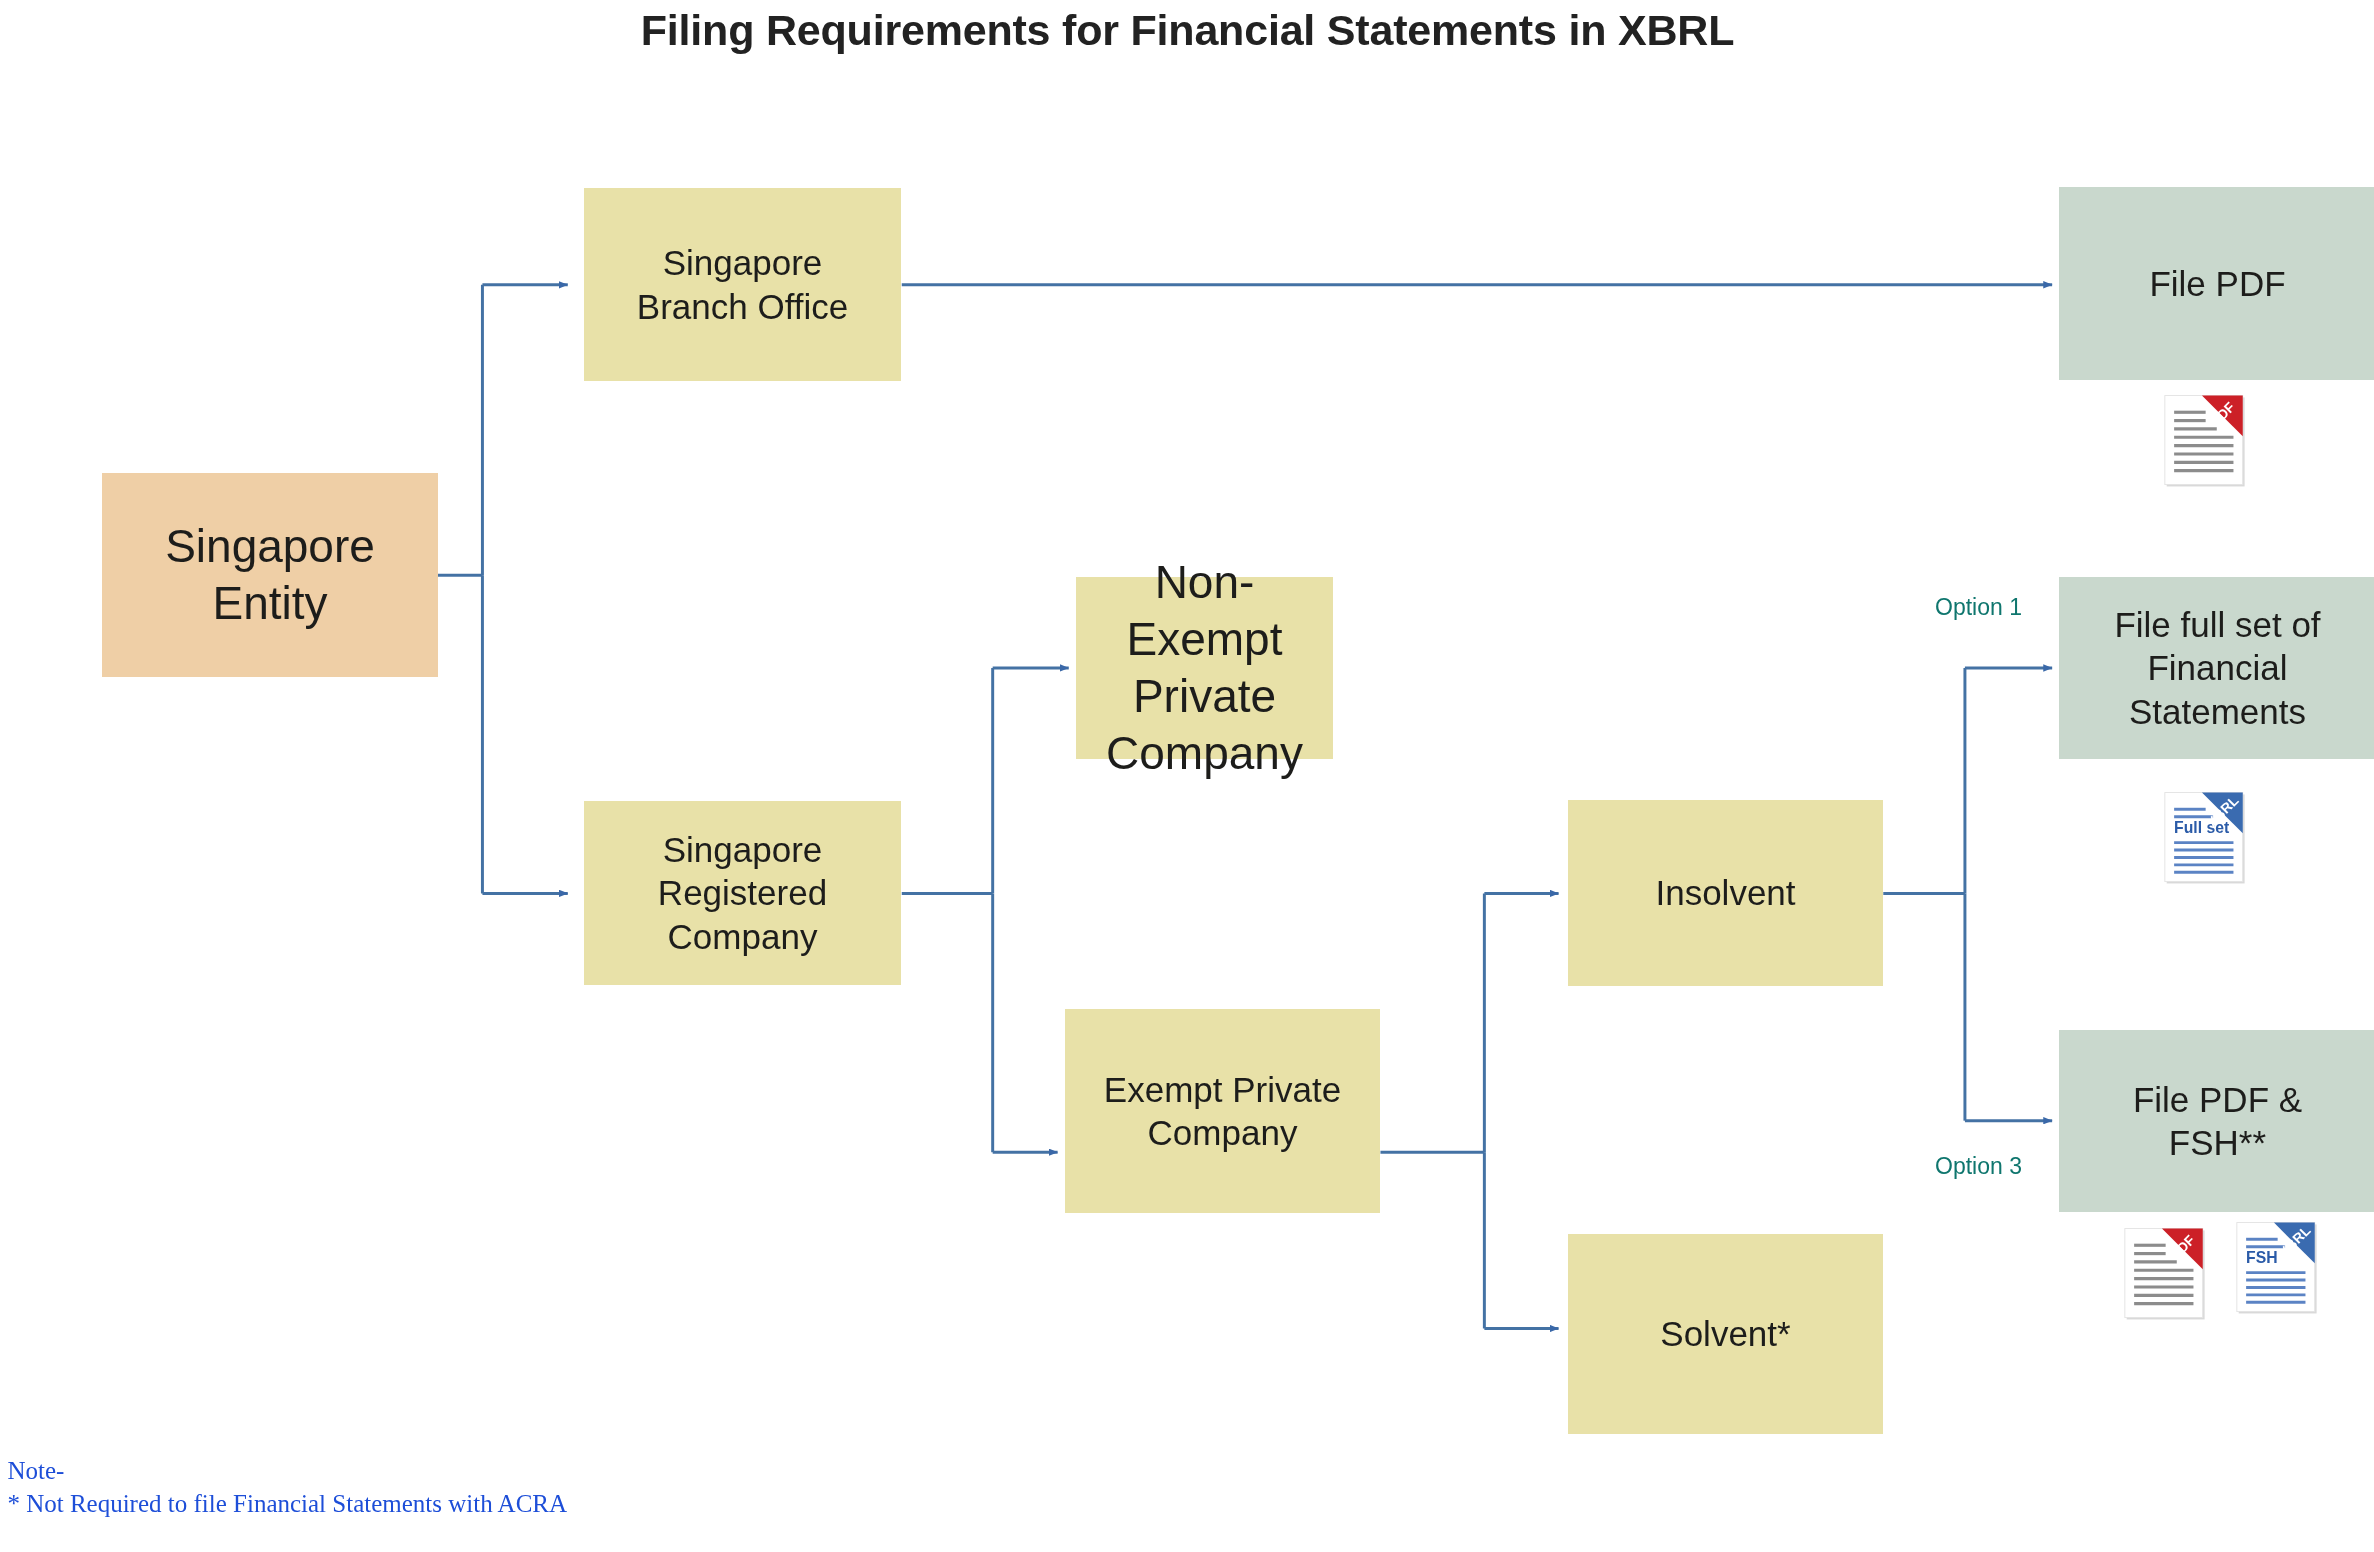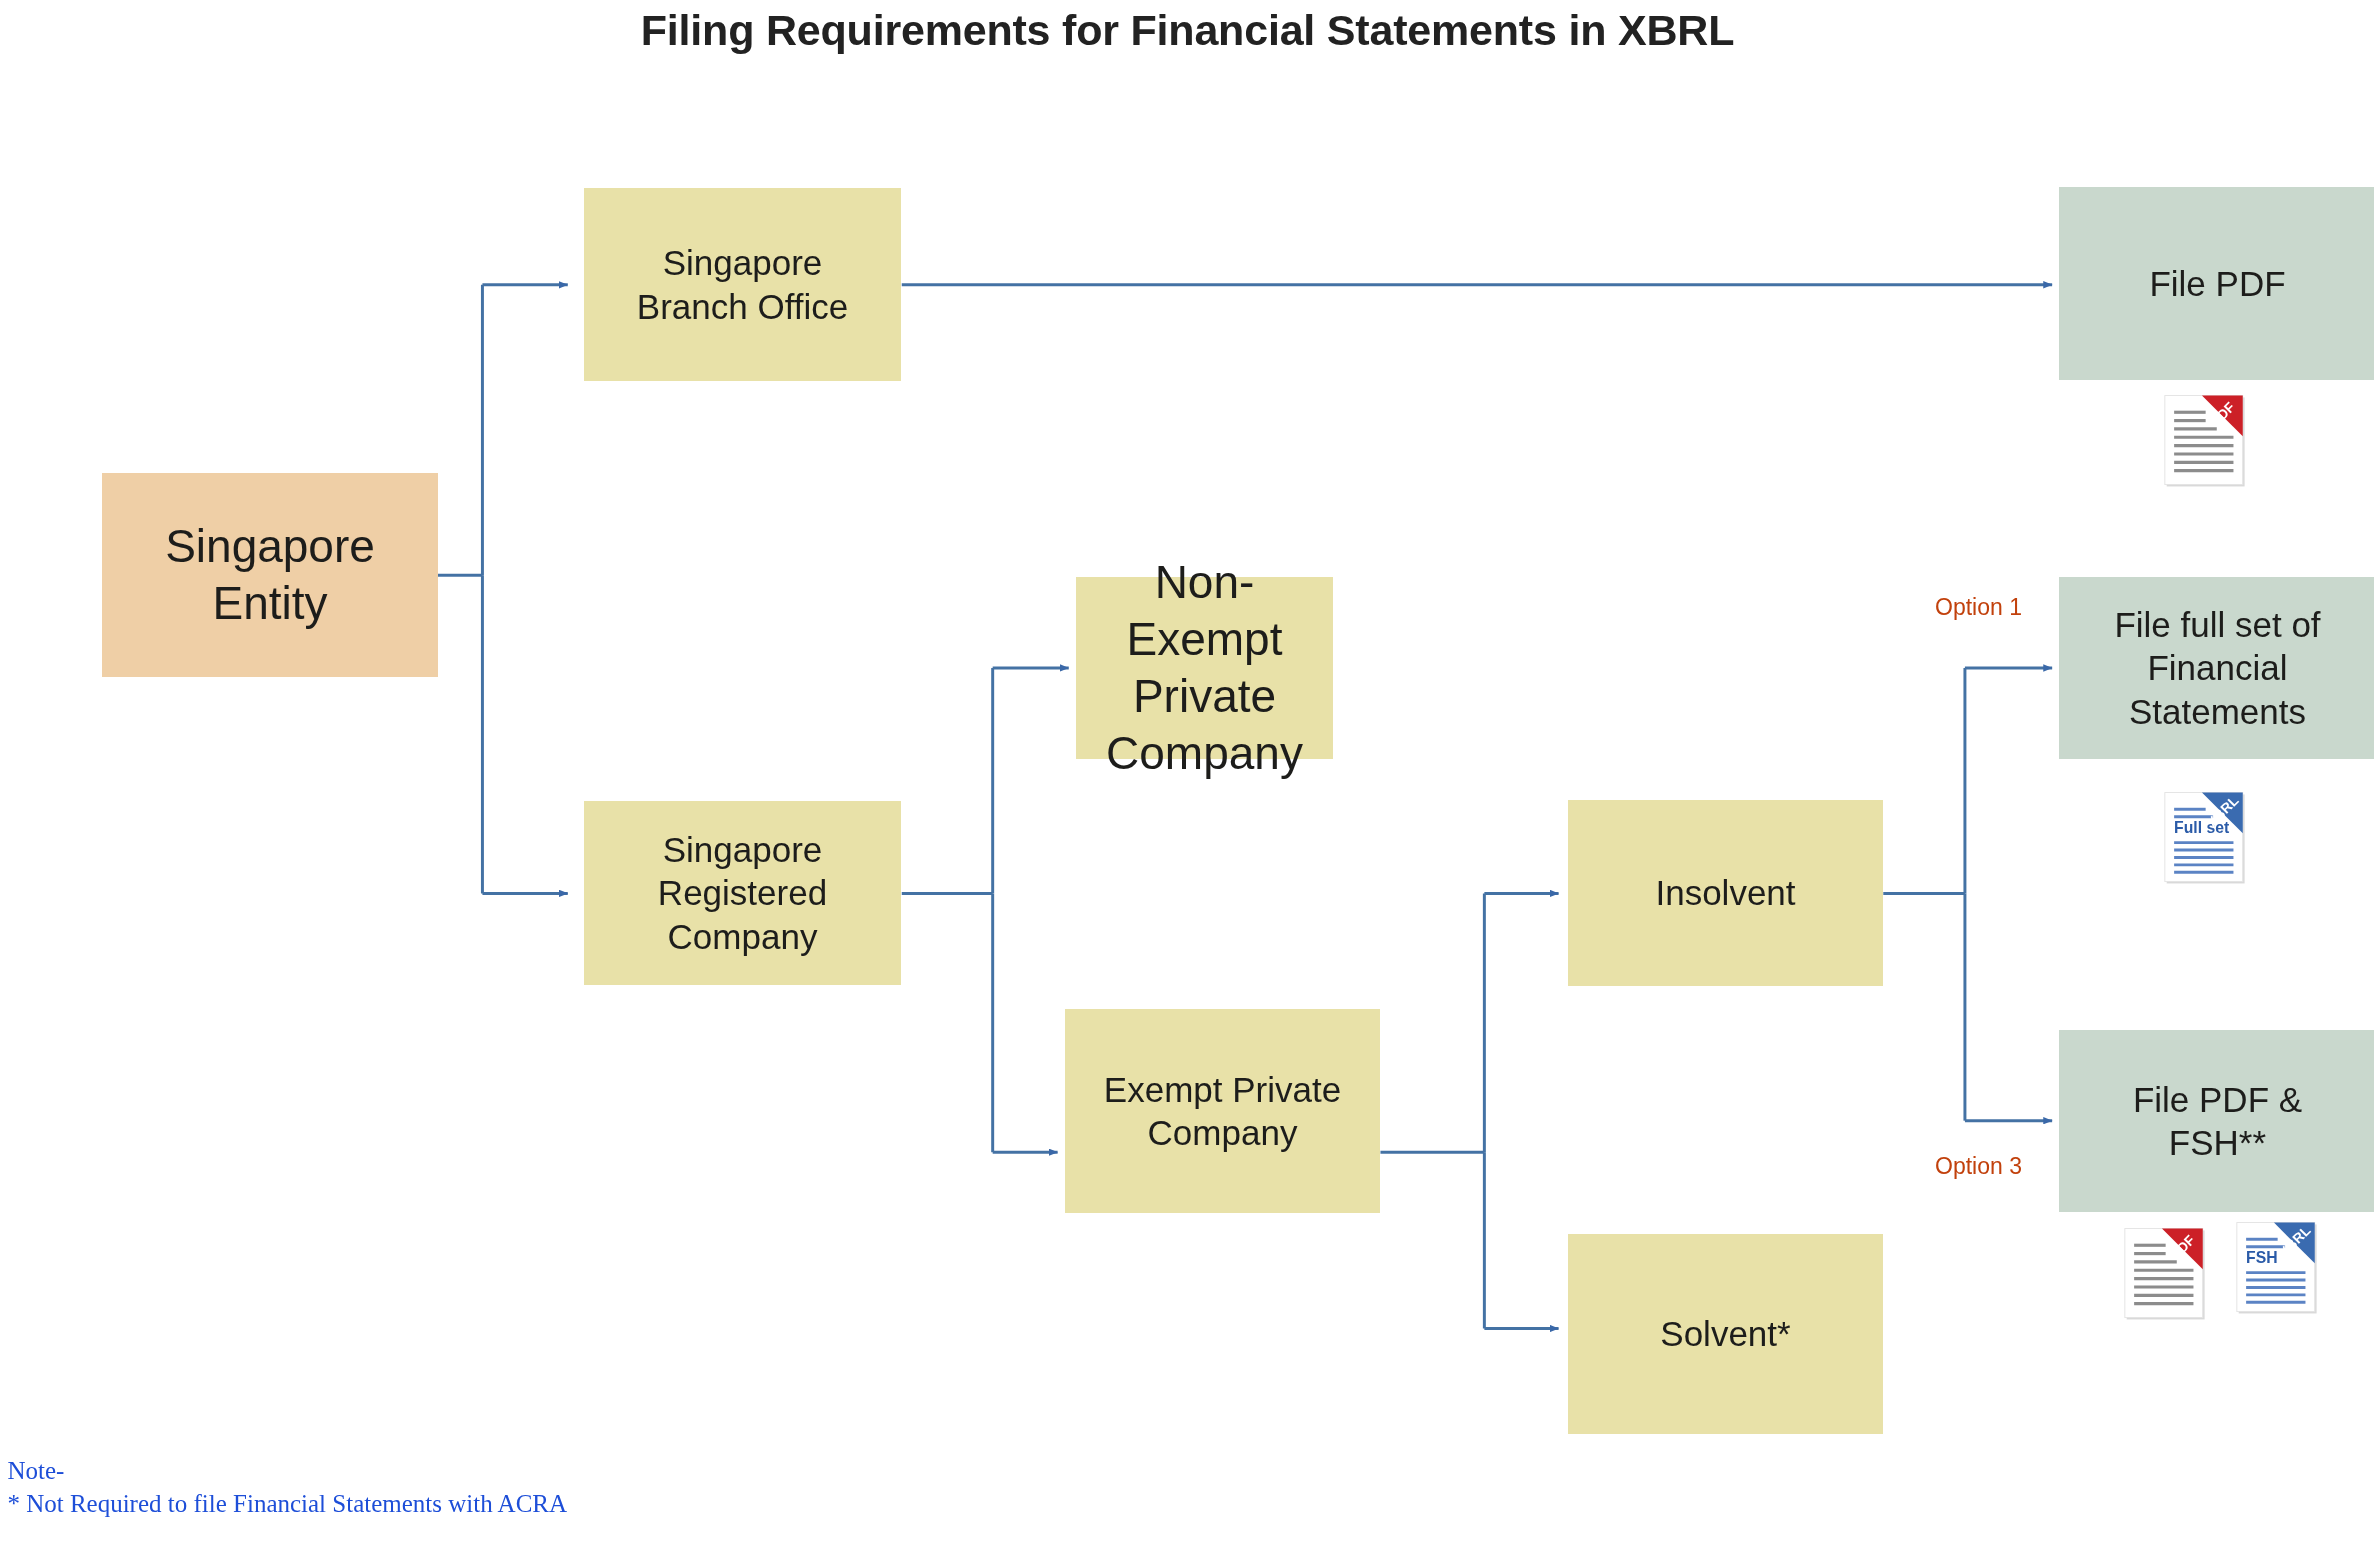--- a/index.html
+++ b/index.html
@@ -54,21 +54,21 @@
     padding: 3.7px 7.4px;
     white-space: pre-line;
   }
   .node-entity  { background: #EFCFA6; }
   .node-stage   { background: #E8E1A8; }
   .node-outcome { background: #C9D8CD; }
 
   .opt-label {
     position: absolute;
     font-size: 23px;
-    color: #c2410c;
+    color: #0f766e;
     font-family: "Liberation Sans", sans-serif;
     white-space: nowrap;
   }
 
   .notes {
     position: absolute;
     left: 7.4px;
     top: 1454px;
     color: #1d4ed8;
     font-size: 25px;

